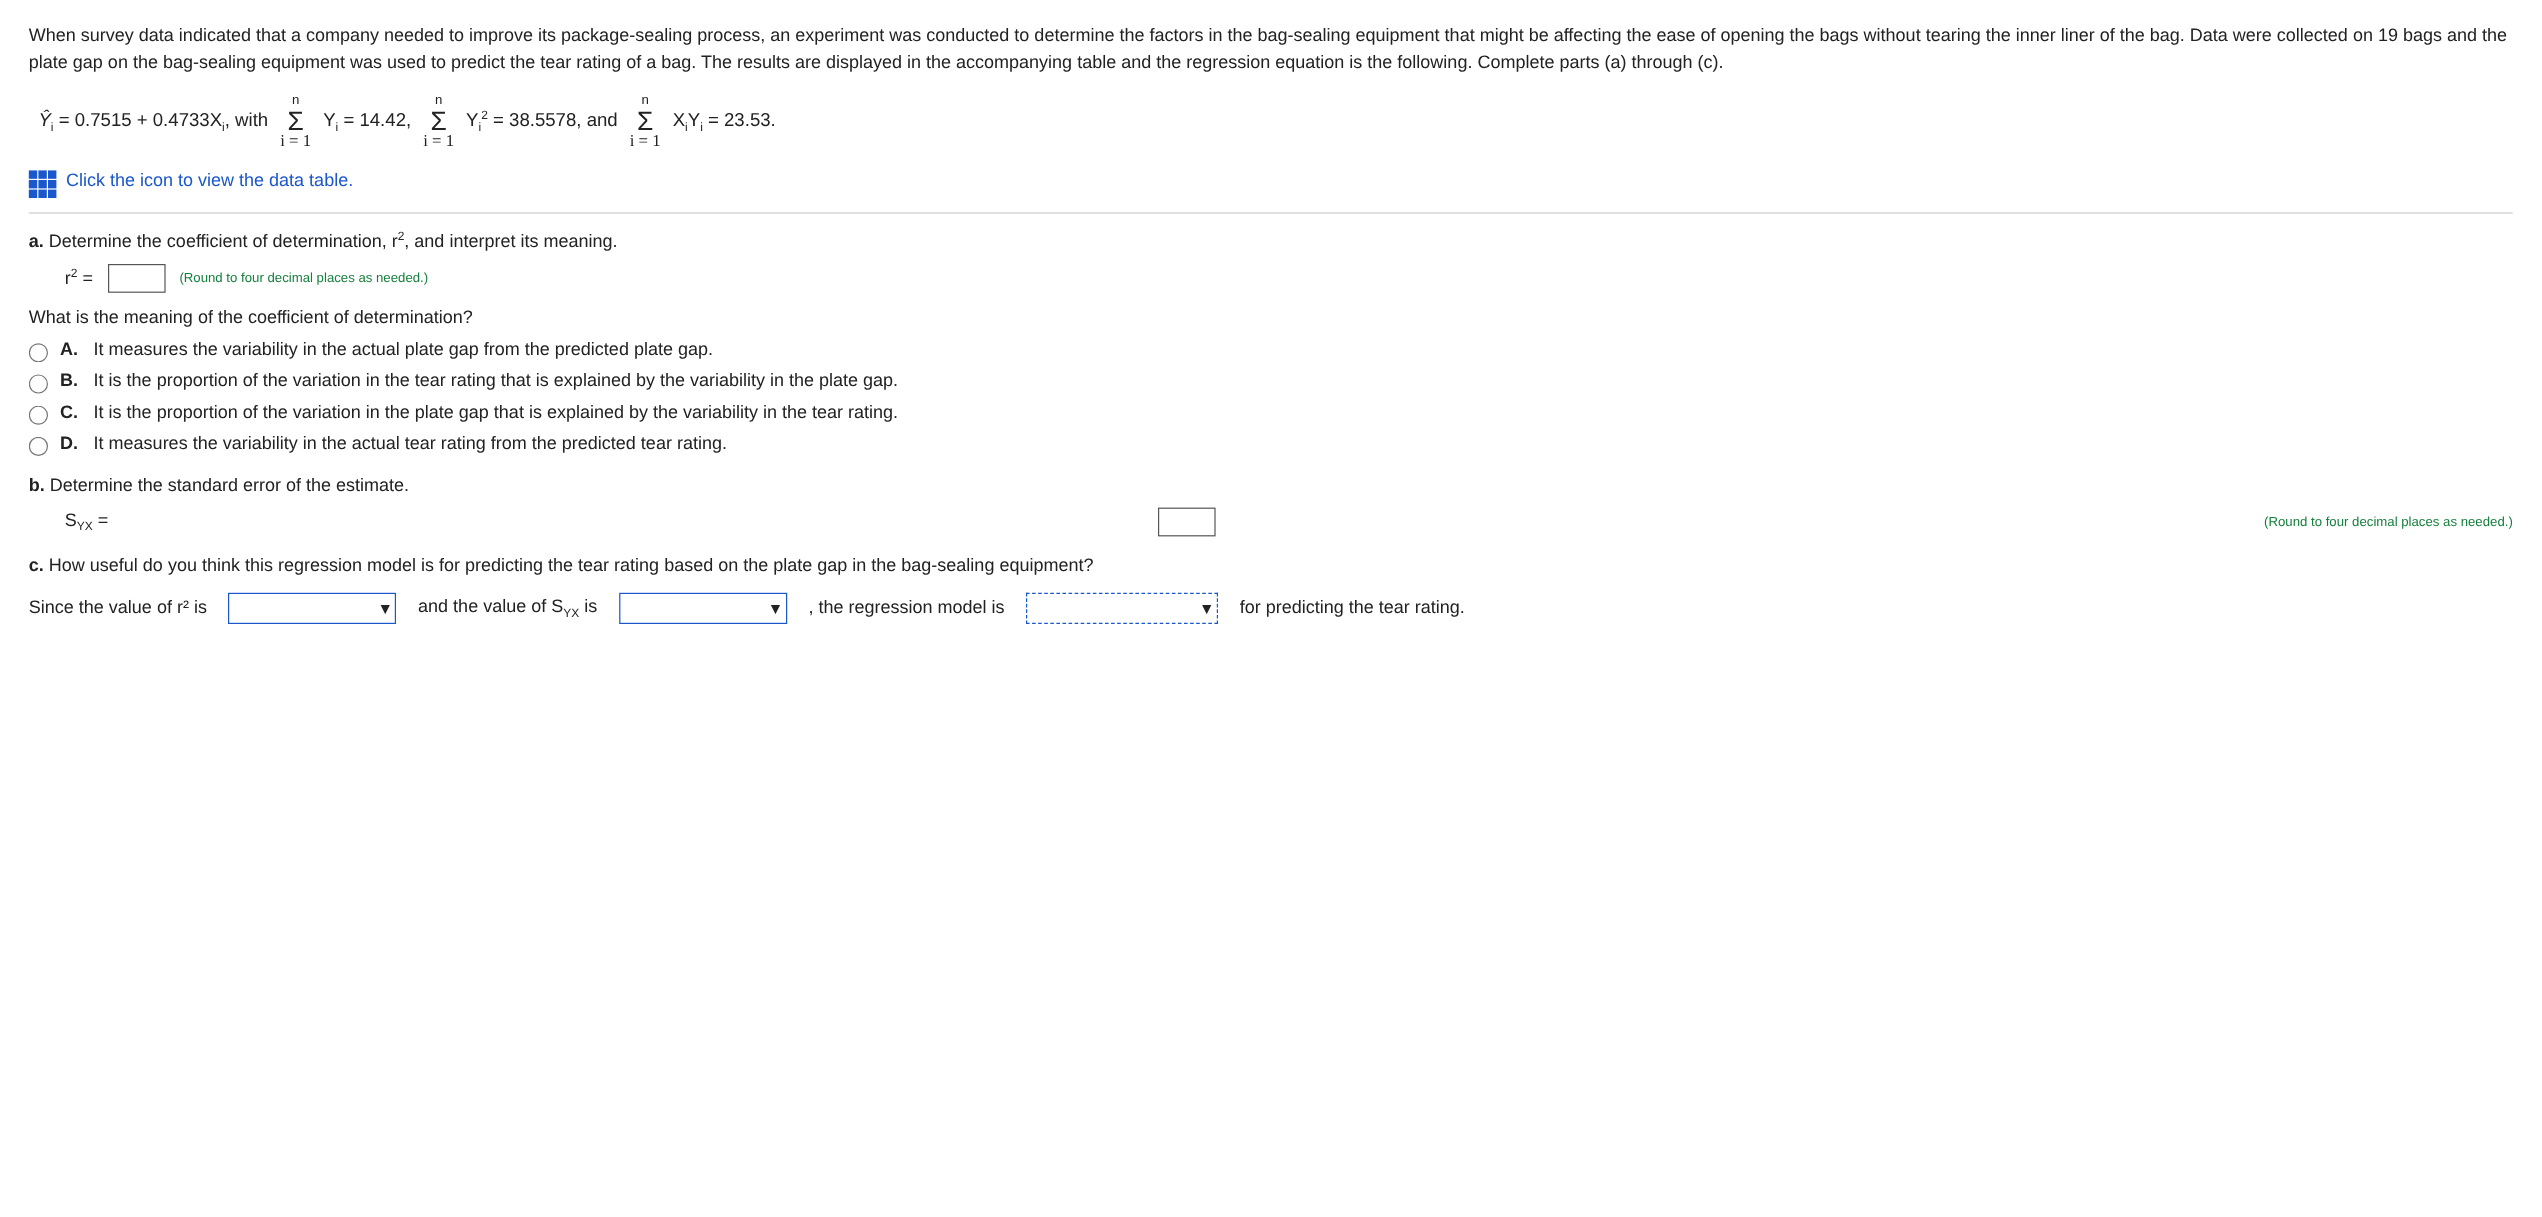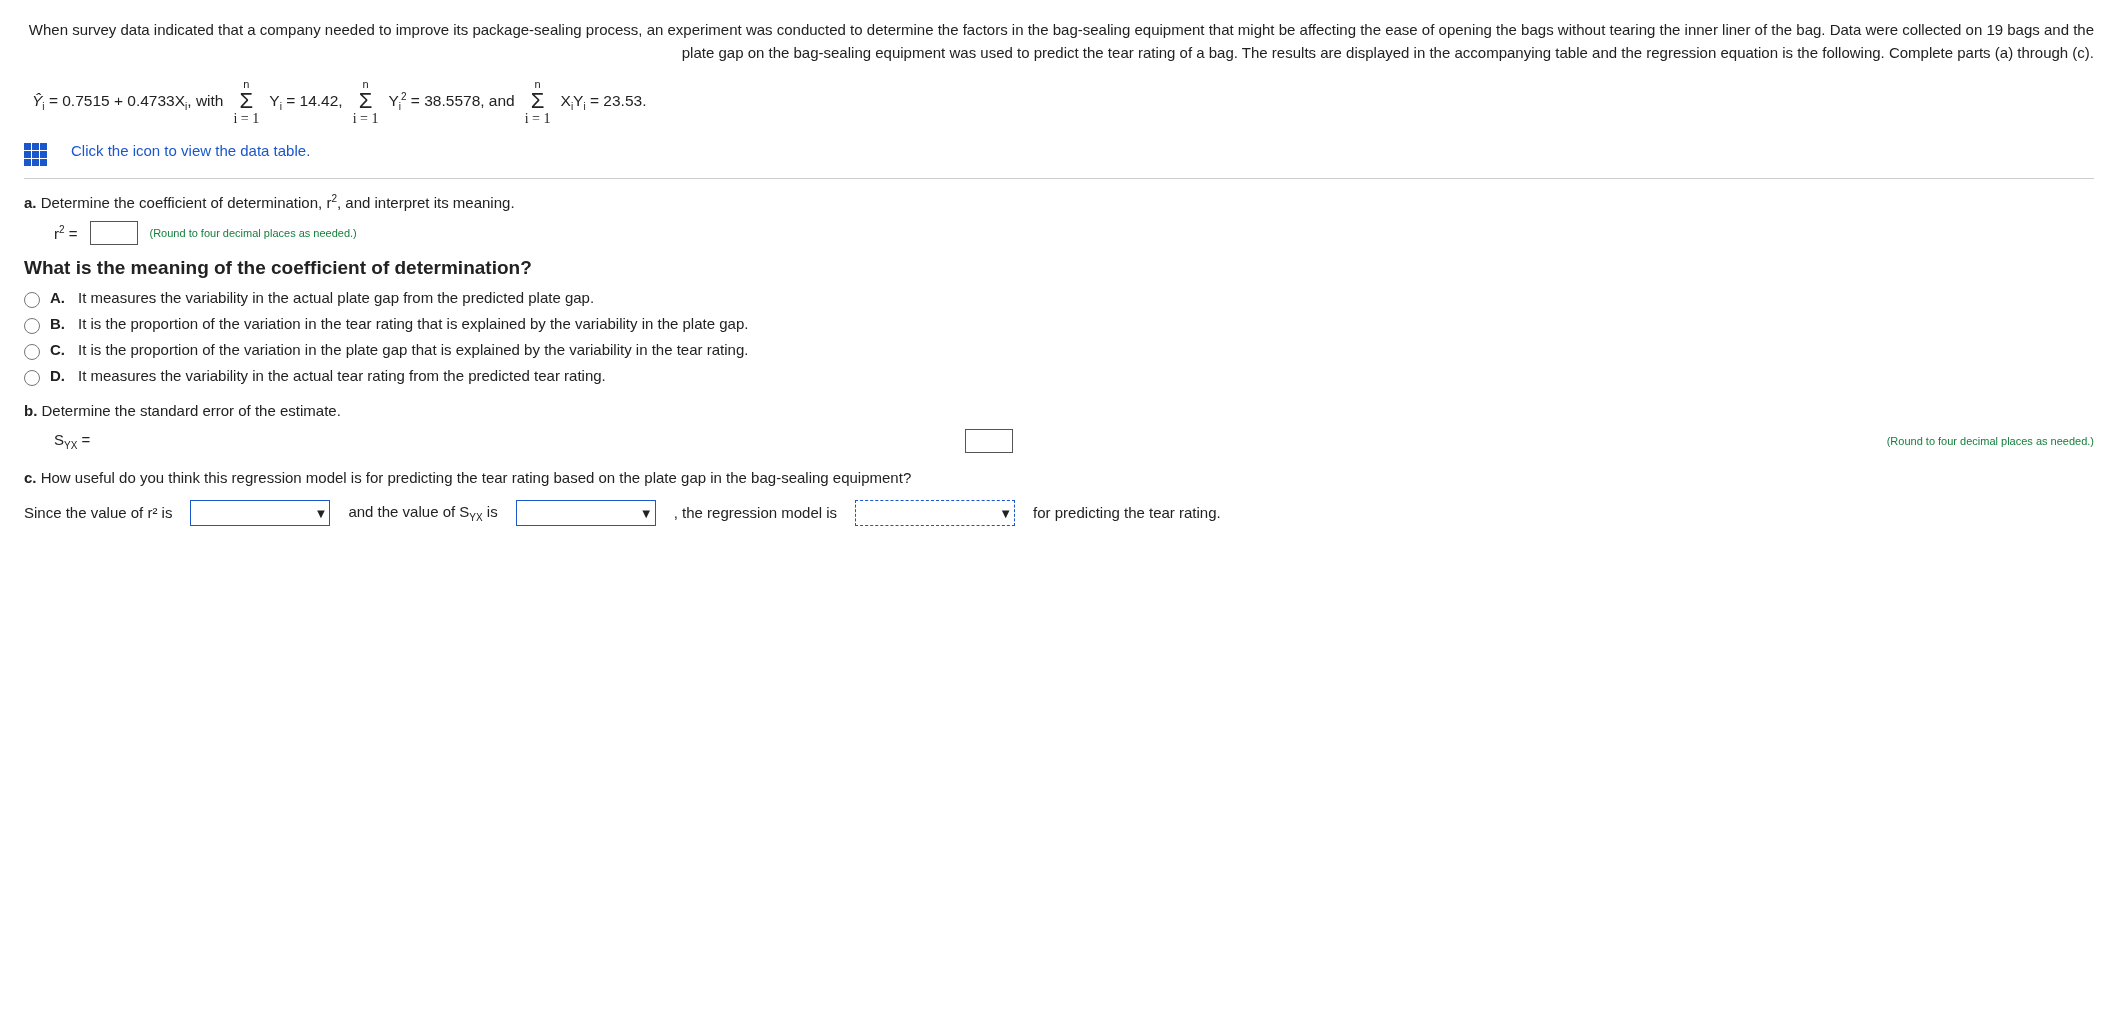--- a/index.html
+++ b/index.html
@@ -8,21 +8,20 @@
       font-size: 15px;
       color: #222;
       background: #fff;
       padding: 18px 24px;
       max-width: 2118px;
     }
     .intro-text {
       line-height: 1.55;
       margin-bottom: 14px;
       font-size: 15px;
-      text-align: right;
     }
     .equation-line {
       display: flex;
       align-items: center;
       flex-wrap: wrap;
       gap: 6px;
       font-size: 15.5px;
       margin-bottom: 10px;
       padding-left: 8px;
     }
@@ -39,21 +38,21 @@
     .sigma-symbol {
       font-size: 22px;
       line-height: 1;
     }
     .sigma-top { font-size: 11px; line-height: 1; }
     .sigma-bottom { font-size: 14px; line-height: 1; font-family: Liberation Serif, serif; }
 
     .icon-line {
       display: flex;
       align-items: center;
-      gap: 24px;
+      gap: 8px;
       color: #1a56cc;
       margin-bottom: 12px;
       font-size: 15px;
     }
     .table-icon {
       display: inline-grid;
       grid-template-columns: repeat(3, 7px);
       grid-template-rows: repeat(3, 7px);
       gap: 1px;
     }
@@ -84,22 +83,21 @@
       height: 24px;
       display: inline-block;
       vertical-align: middle;
     }
     .round-hint {
       color: #15803d;
       font-size: 11px;
     }
     .meaning-question {
       margin: 12px 0 10px 0;
-      font-size: 19px;
-      font-weight: bold;
+      font-size: 15px;
     }
     .radio-option {
       display: flex;
       align-items: flex-start;
       gap: 10px;
       margin: 7px 0;
       font-size: 15px;
     }
     .radio-option input[type="radio"] {
       margin-top: 3px;

